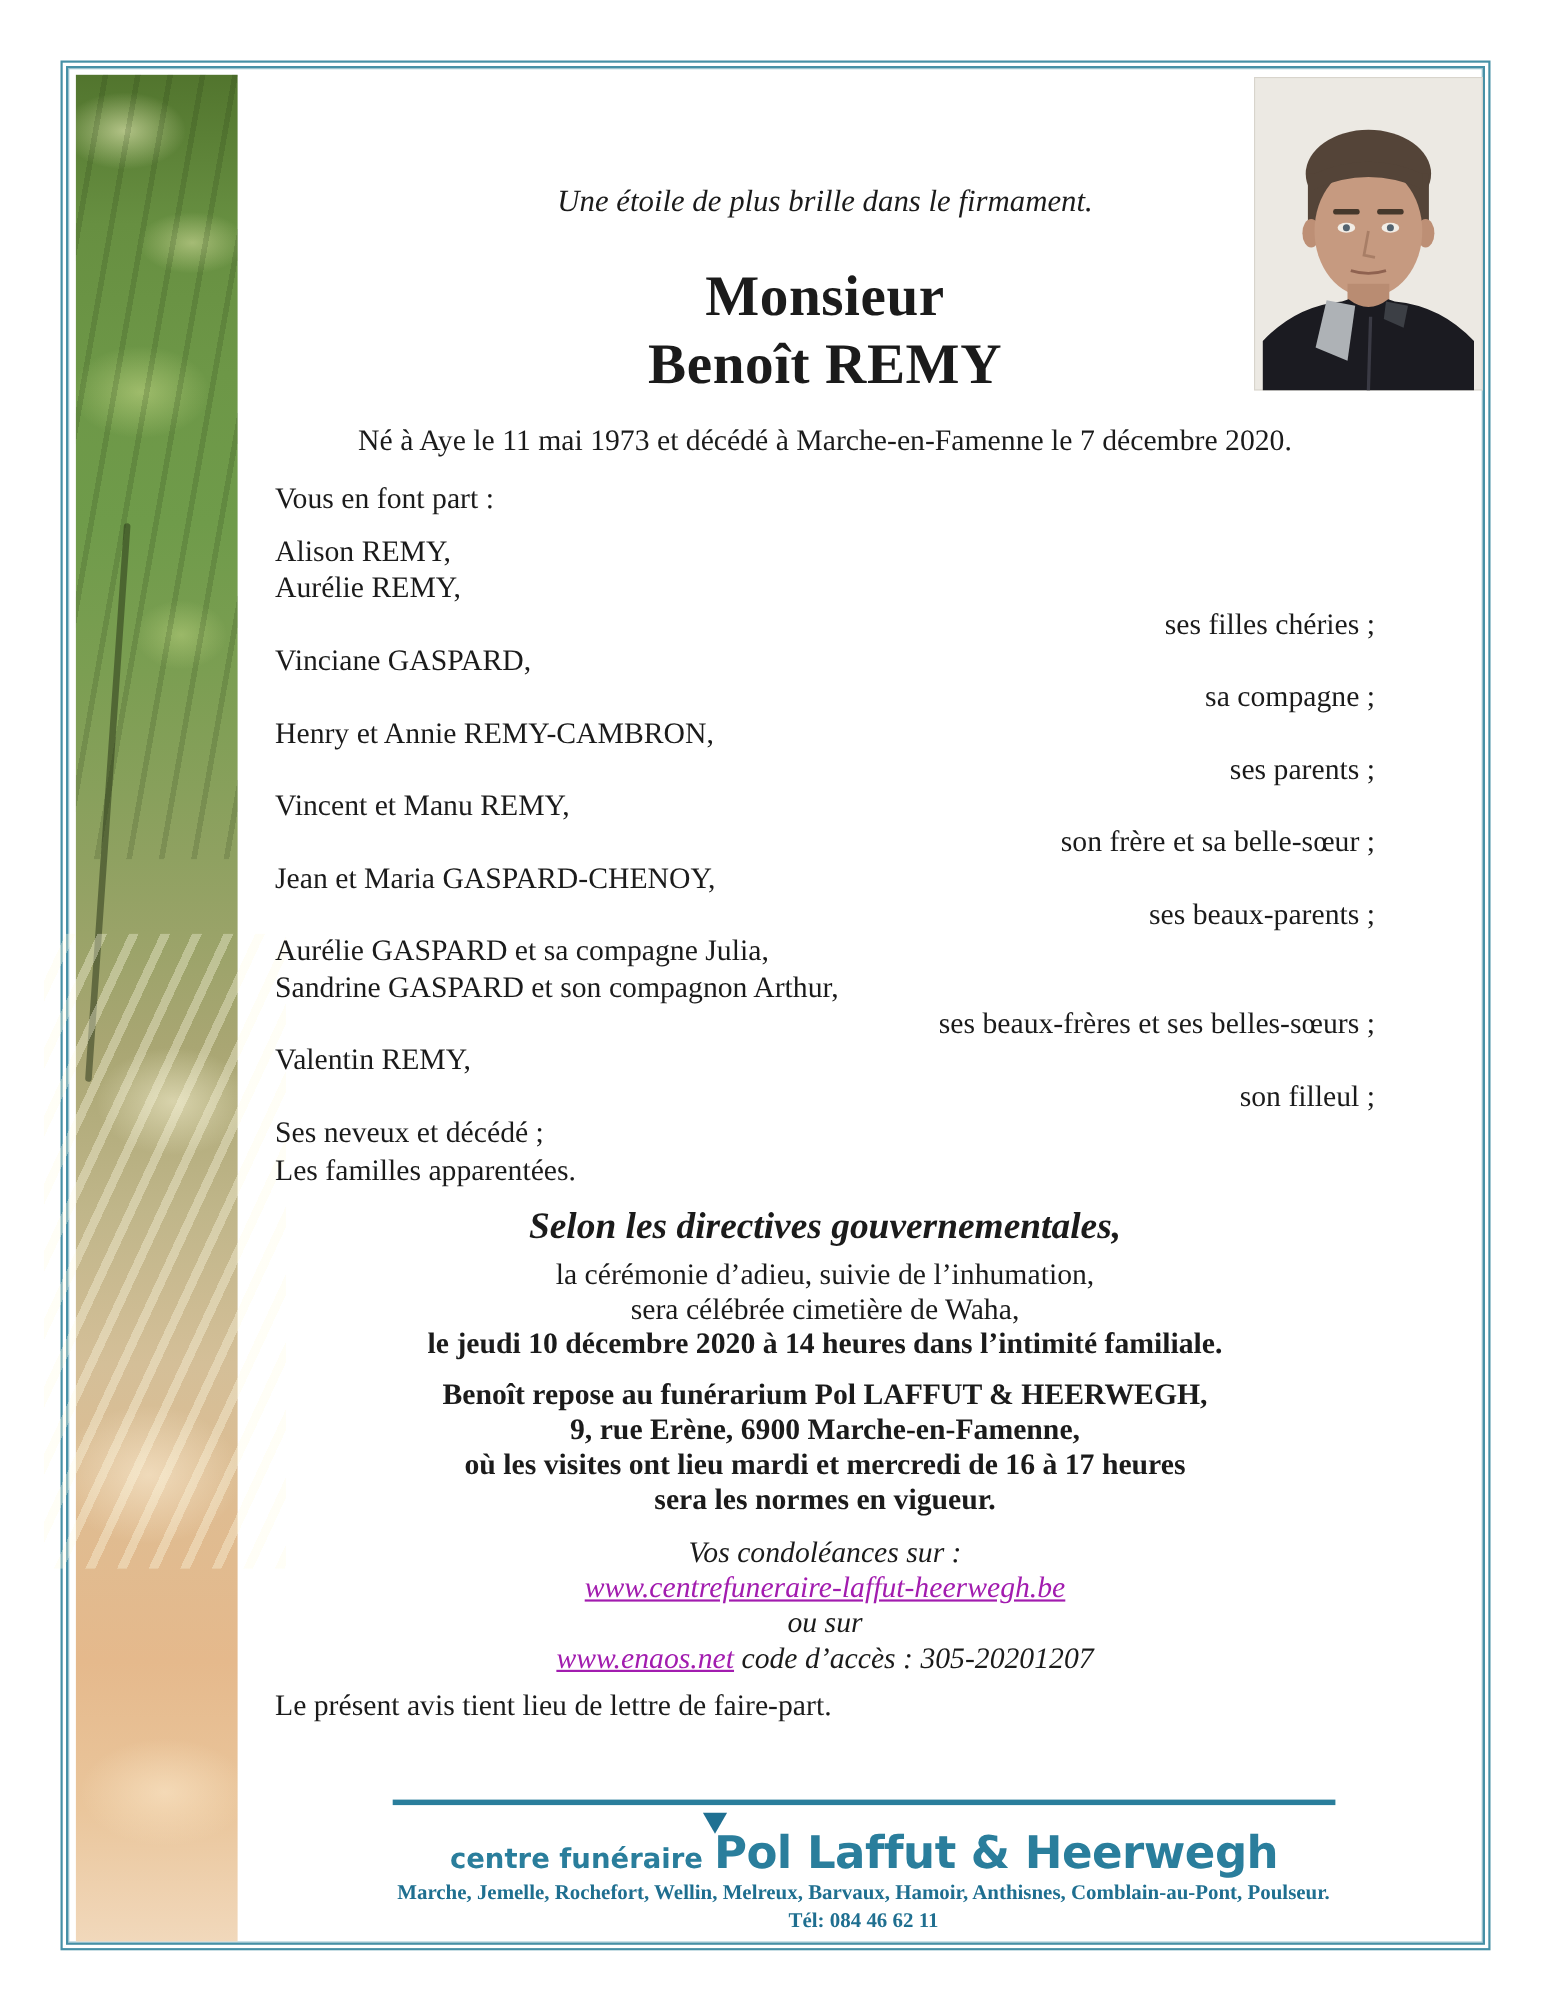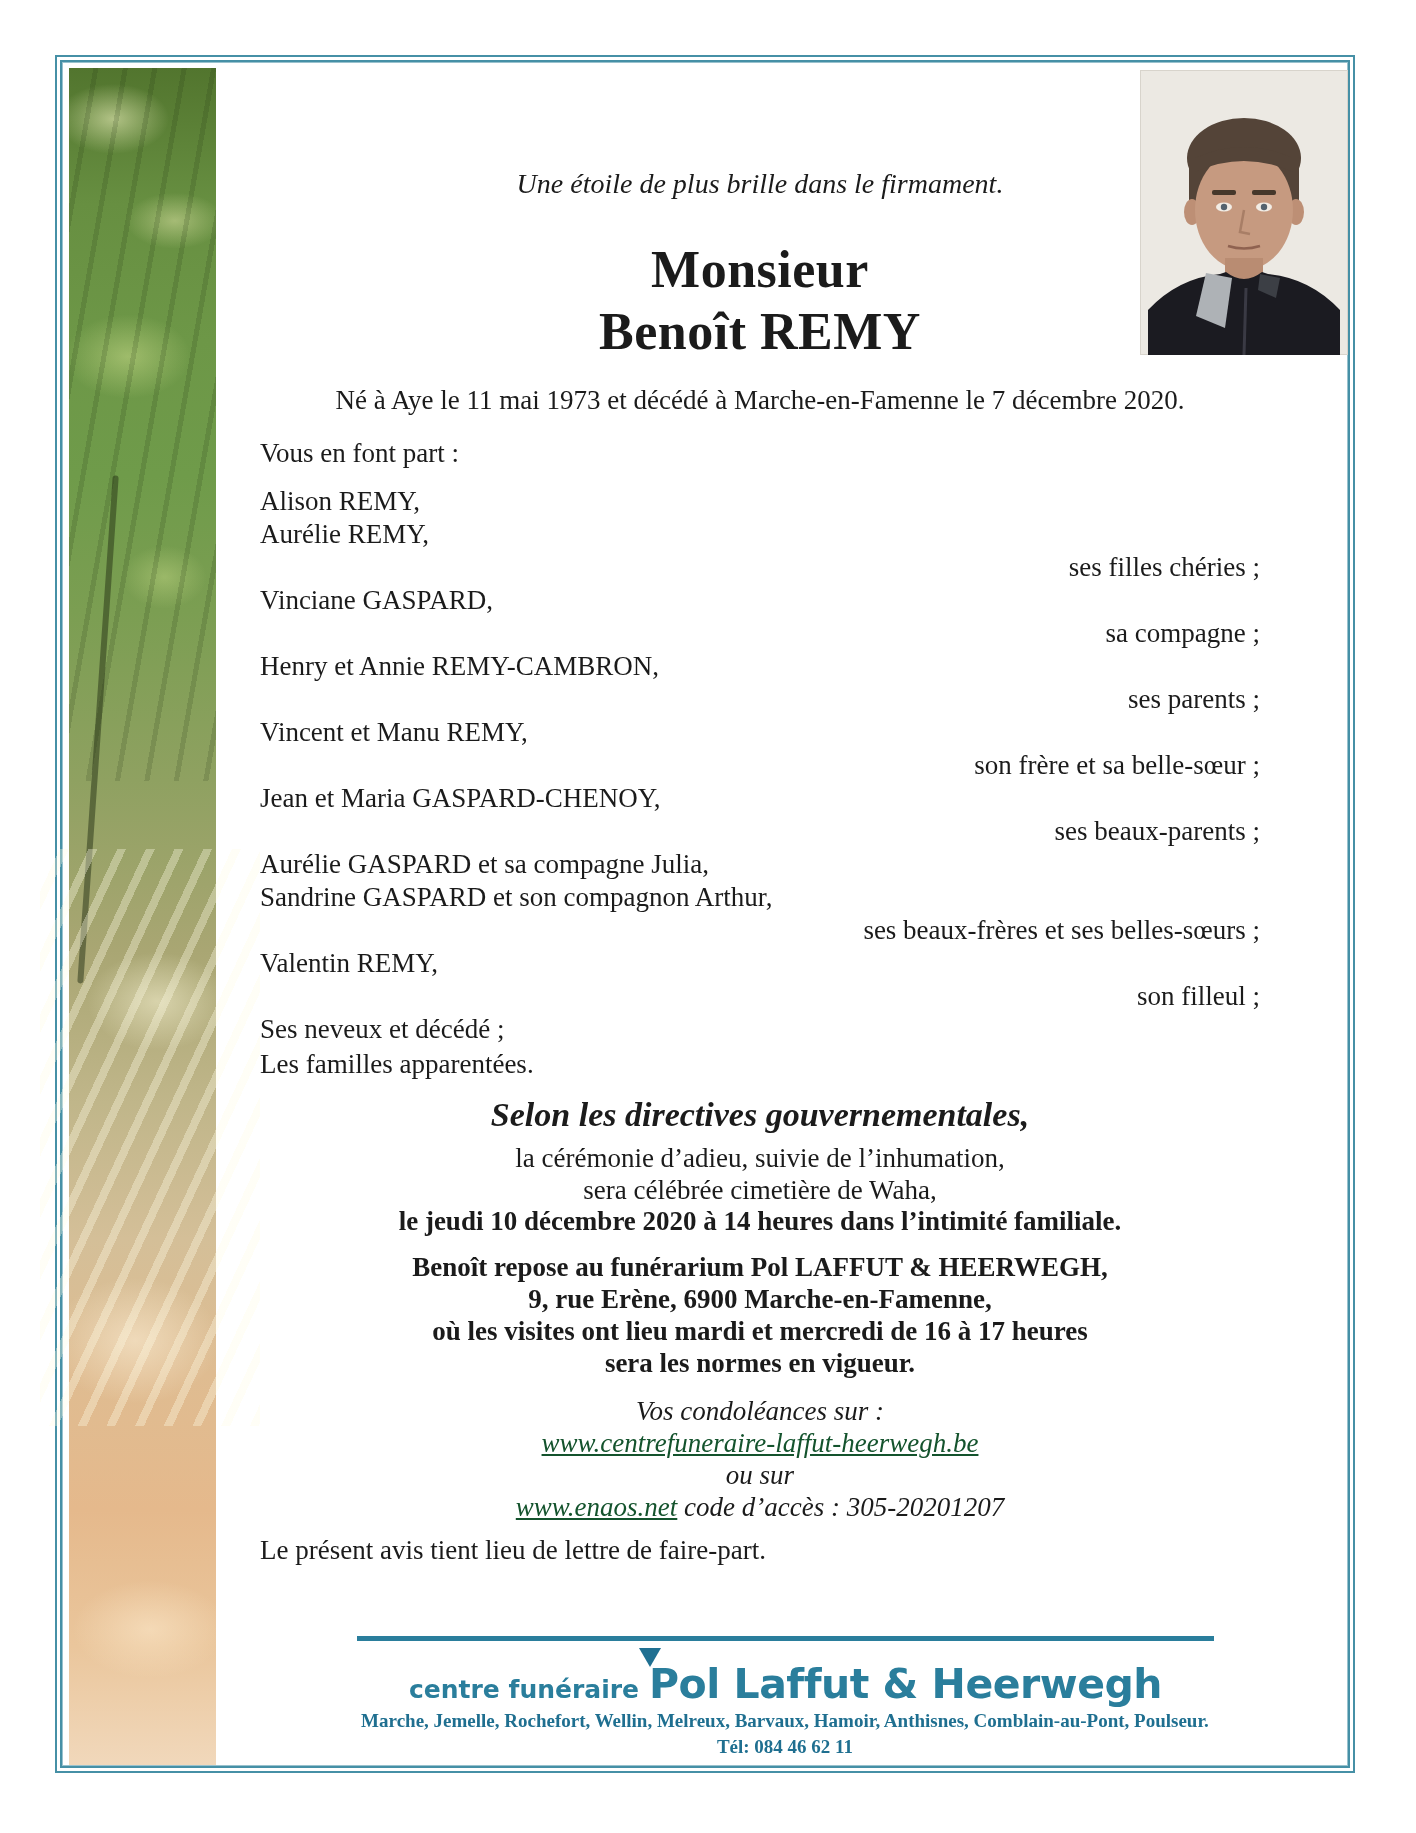--- a/index.html
+++ b/index.html
@@ -42,31 +42,31 @@
     background:rgba(35,48,20,.5);transform:rotate(4deg);border-radius:3px;
   }
   .strip .ray{
     position:absolute;left:-20%;top:46%;width:150%;height:34%;
     background:repeating-linear-gradient(115deg, transparent 0 18px, rgba(255,252,230,.35) 18px 26px);
   }
   
   .portrait{position:absolute;left:1140px;top:70px;width:208px;height:285px;}
   .portrait svg{display:block;}
   
-  .content{position:absolute;left:260px;top:0;width:1000px;height:1833px;}
+  .content{position:absolute;left:250px;top:0;width:1000px;height:1833px;}
   .line{position:absolute;font-size:27px;line-height:33px;white-space:nowrap;}
   .left{left:0;}
   .right{right:0;text-align:right;}
   .center{left:0;width:100%;text-align:center;}
   .quote{font-style:italic;font-size:28px;}
   .title{font-size:52px;line-height:60px;font-weight:bold;letter-spacing:.5px;text-align:center;}
   .bold{font-weight:bold;}
   .italic{font-style:italic;}
   .selon{font-size:34px;font-weight:bold;font-style:italic;}
-  a.doclink{color:#14532d;text-decoration:underline;font-style:italic;}
+  a.doclink{color:#a21caf;text-decoration:underline;font-style:italic;}
   
   .footer-rule{position:absolute;left:357px;top:1636px;width:857px;height:5px;background:#2a7e9c;}
   .logo-row{
     position:absolute;left:357px;top:1660px;width:857px;text-align:center;
     font-family:"DejaVu Sans", sans-serif;color:#2a7e9c;white-space:nowrap;
   }
   .brand-small{font-size:25px;font-weight:600;vertical-align:baseline;}
   .brand-wrap{position:relative;display:inline-block;margin-left:10px;}
   .brand-large{font-size:41px;font-weight:bold;letter-spacing:-.5px;}
   .logo-triangle{

